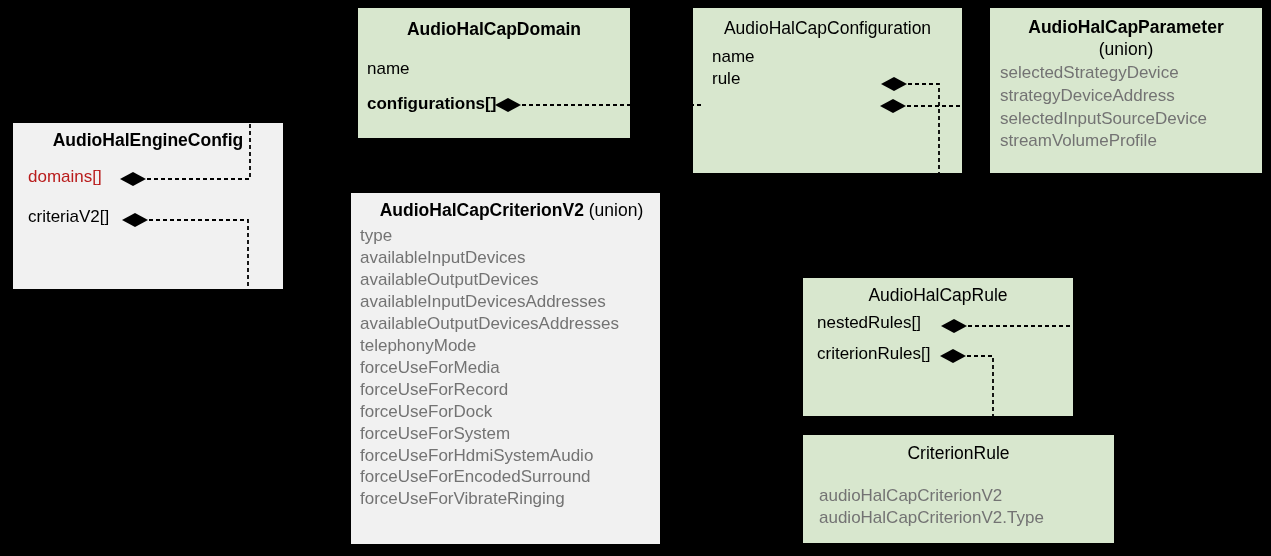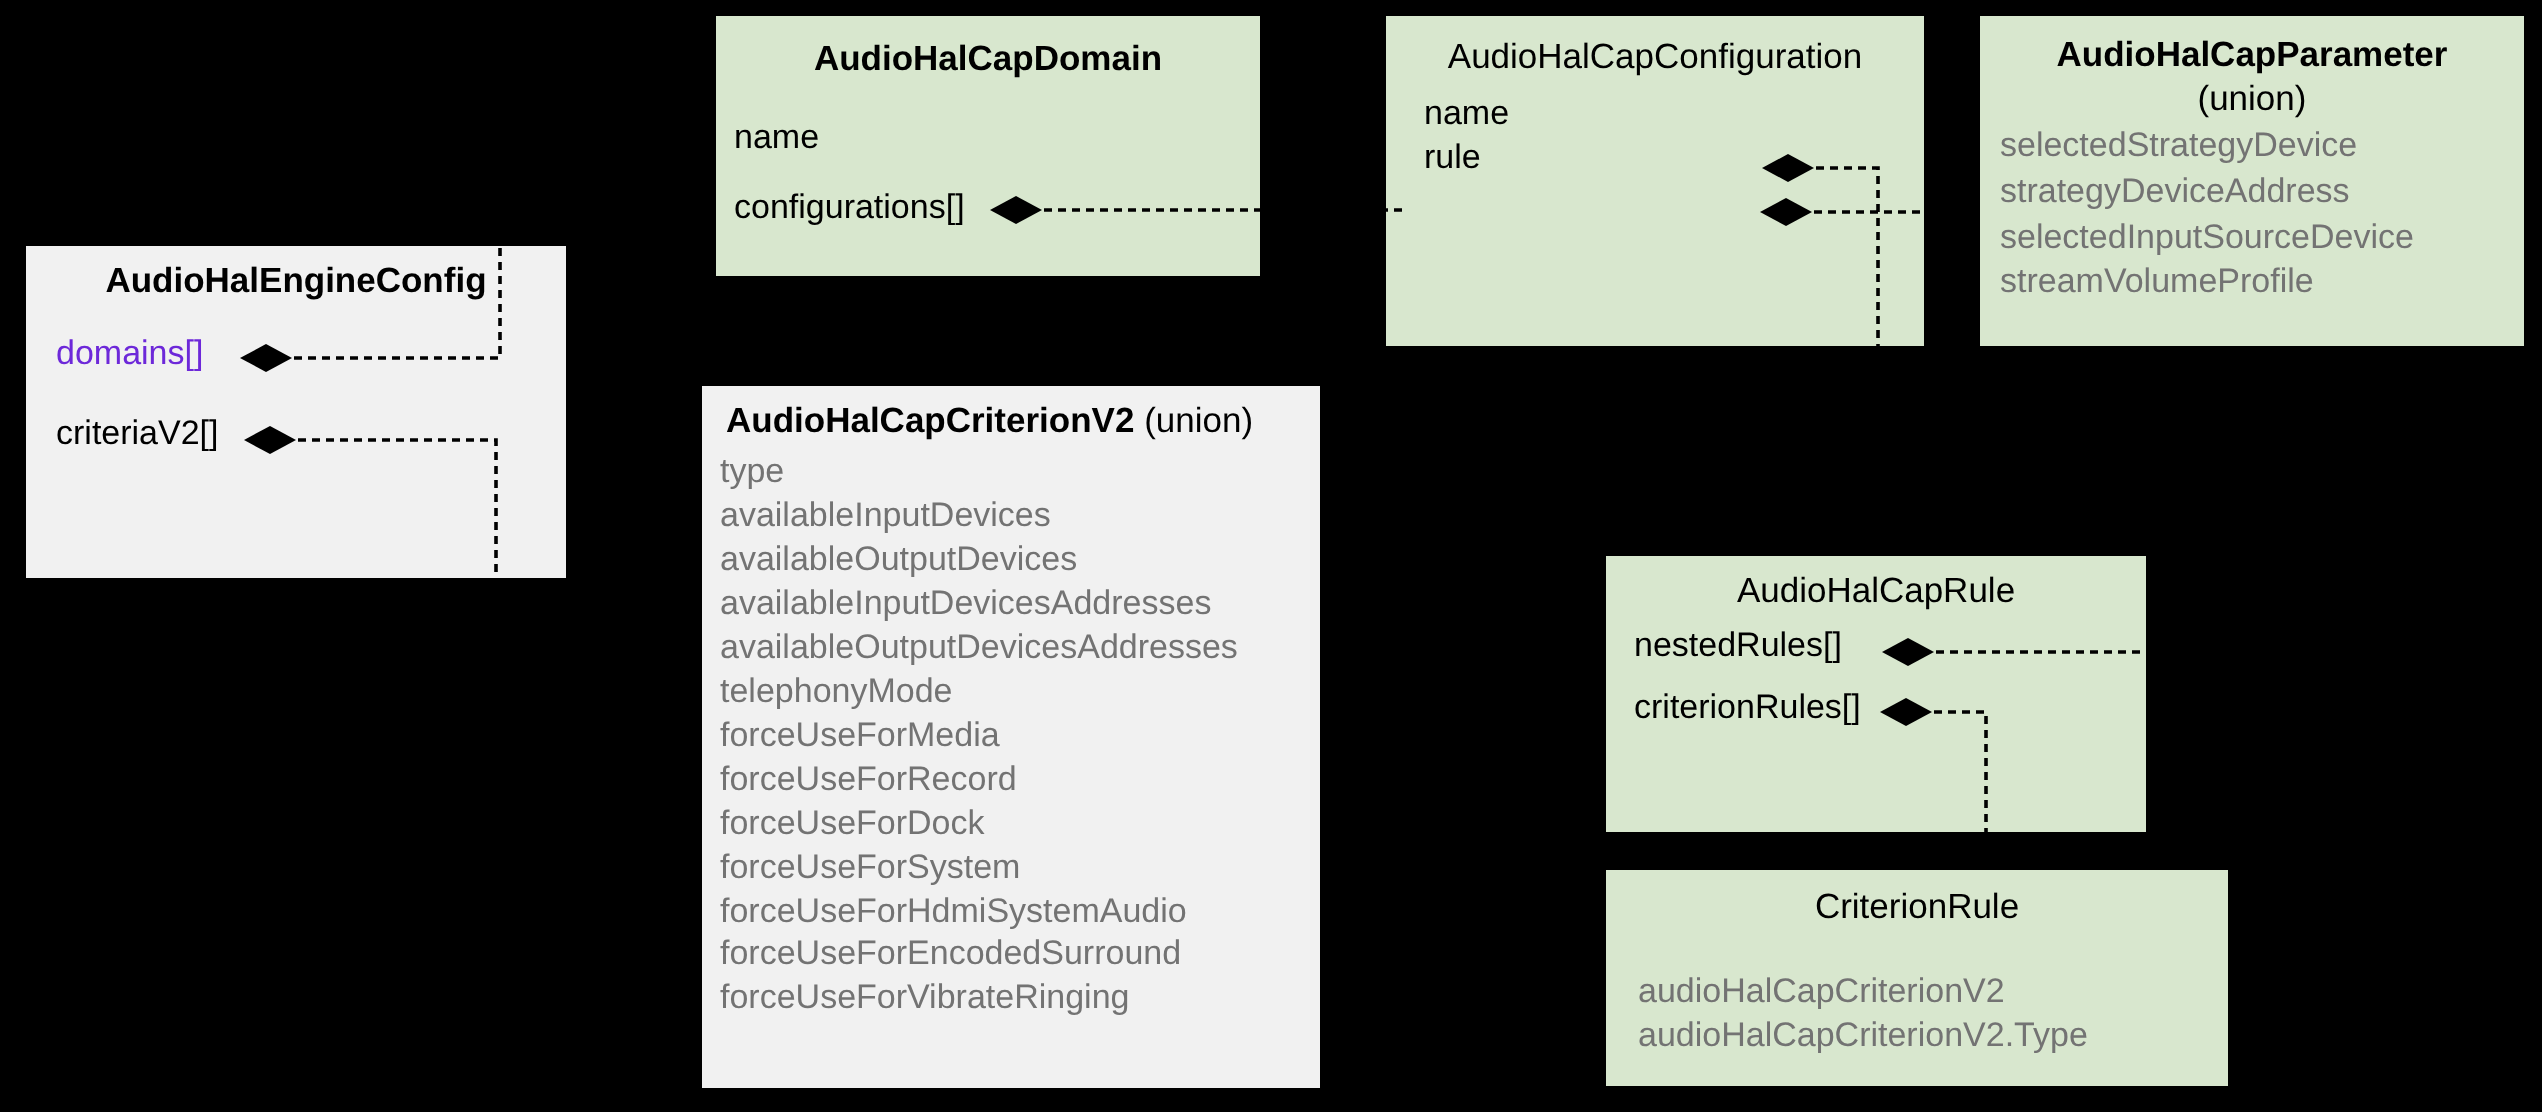--- a/index.html
+++ b/index.html
@@ -24,37 +24,37 @@
   .box-title {
     position: absolute;
     left: 0;
     right: 0;
     text-align: center;
     font-size: 17.5px;
     line-height: 20px;
     color: #000000;
     white-space: nowrap;
   }
-  .box-title.left { text-align: left; }
+  .box-title.left { text-align: center; }
   .bold { font-weight: bold; }
   .regular { font-weight: normal; }
   .field {
     position: absolute;
     font-size: 17px;
     line-height: 20px;
     color: #000000;
     white-space: nowrap;
   }
   .field-list {
     position: absolute;
     font-size: 17px;
     color: #737373;
     white-space: nowrap;
   }
-  .green-text { color: #6d28d9; }
+  .green-text { color: #b91c1c; }
   .diamond {
     position: absolute;
     width: 26px;
     height: 14px;
     background: #000000;
     clip-path: polygon(0 50%, 50% 0, 100% 50%, 50% 100%);
     z-index: 12;
   }
   svg.connectors {
     position: absolute;
@@ -77,21 +77,21 @@
 
   <div class="box gray" style="left:13px; top:123px; width:270px; height:166px;">
     <div class="box-title bold" style="top:7px;">AudioHalEngineConfig</div>
     <div class="field green-text" style="left:15px; top:44px;">domains[]</div>
     <div class="field" style="left:15px; top:84px;">criteriaV2[]</div>
   </div>
 
   <div class="box green" style="left:358px; top:8px; width:272px; height:130px;">
     <div class="box-title bold" style="top:11px;">AudioHalCapDomain</div>
     <div class="field" style="left:9px; top:51px;">name</div>
-    <div class="field" style="left:9px; top:86px;">configurations[]</div>
+    <div class="field" style="left:9px; top:86px;font-weight:bold;">configurations[]</div>
   </div>
 
   <div class="box green" style="left:693px; top:8px; width:269px; height:165px;">
     <div class="box-title regular" style="top:10px;">AudioHalCapConfiguration</div>
     <div class="field" style="left:19px; top:39px;">name</div>
     <div class="field" style="left:19px; top:61px;">rule</div>
   </div>
 
   <div class="box green" style="left:990px; top:8px; width:272px; height:165px;">
     <div class="box-title bold" style="top:9px;">AudioHalCapParameter</div>

